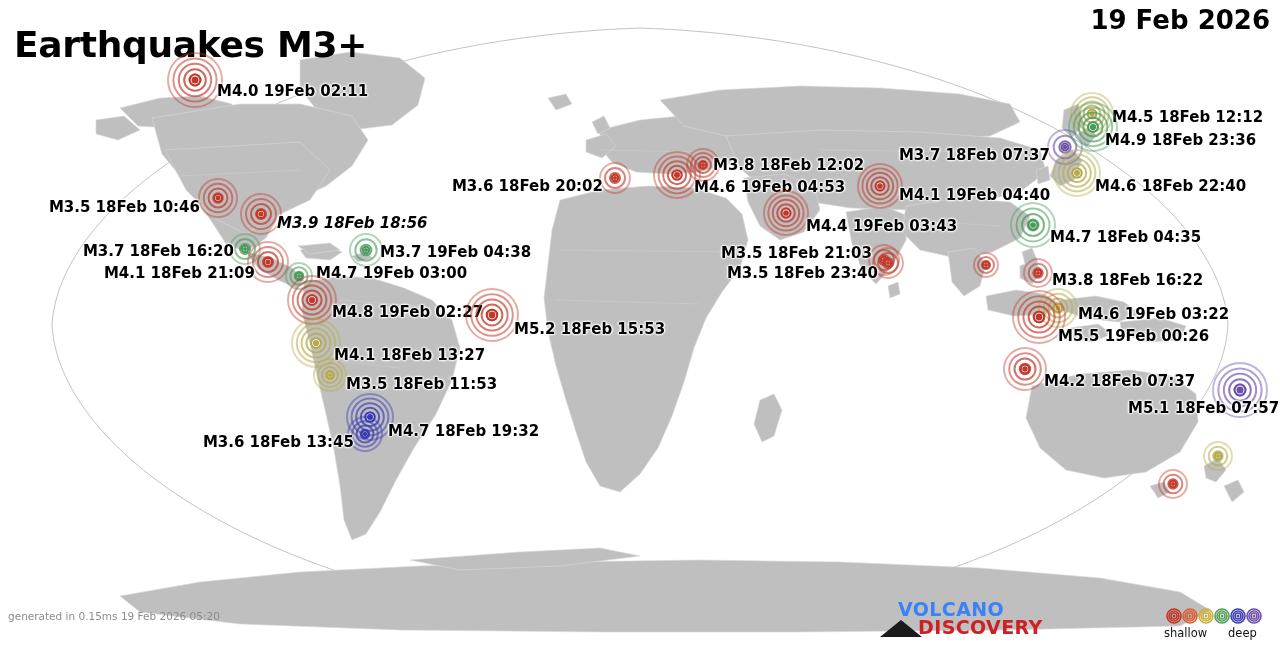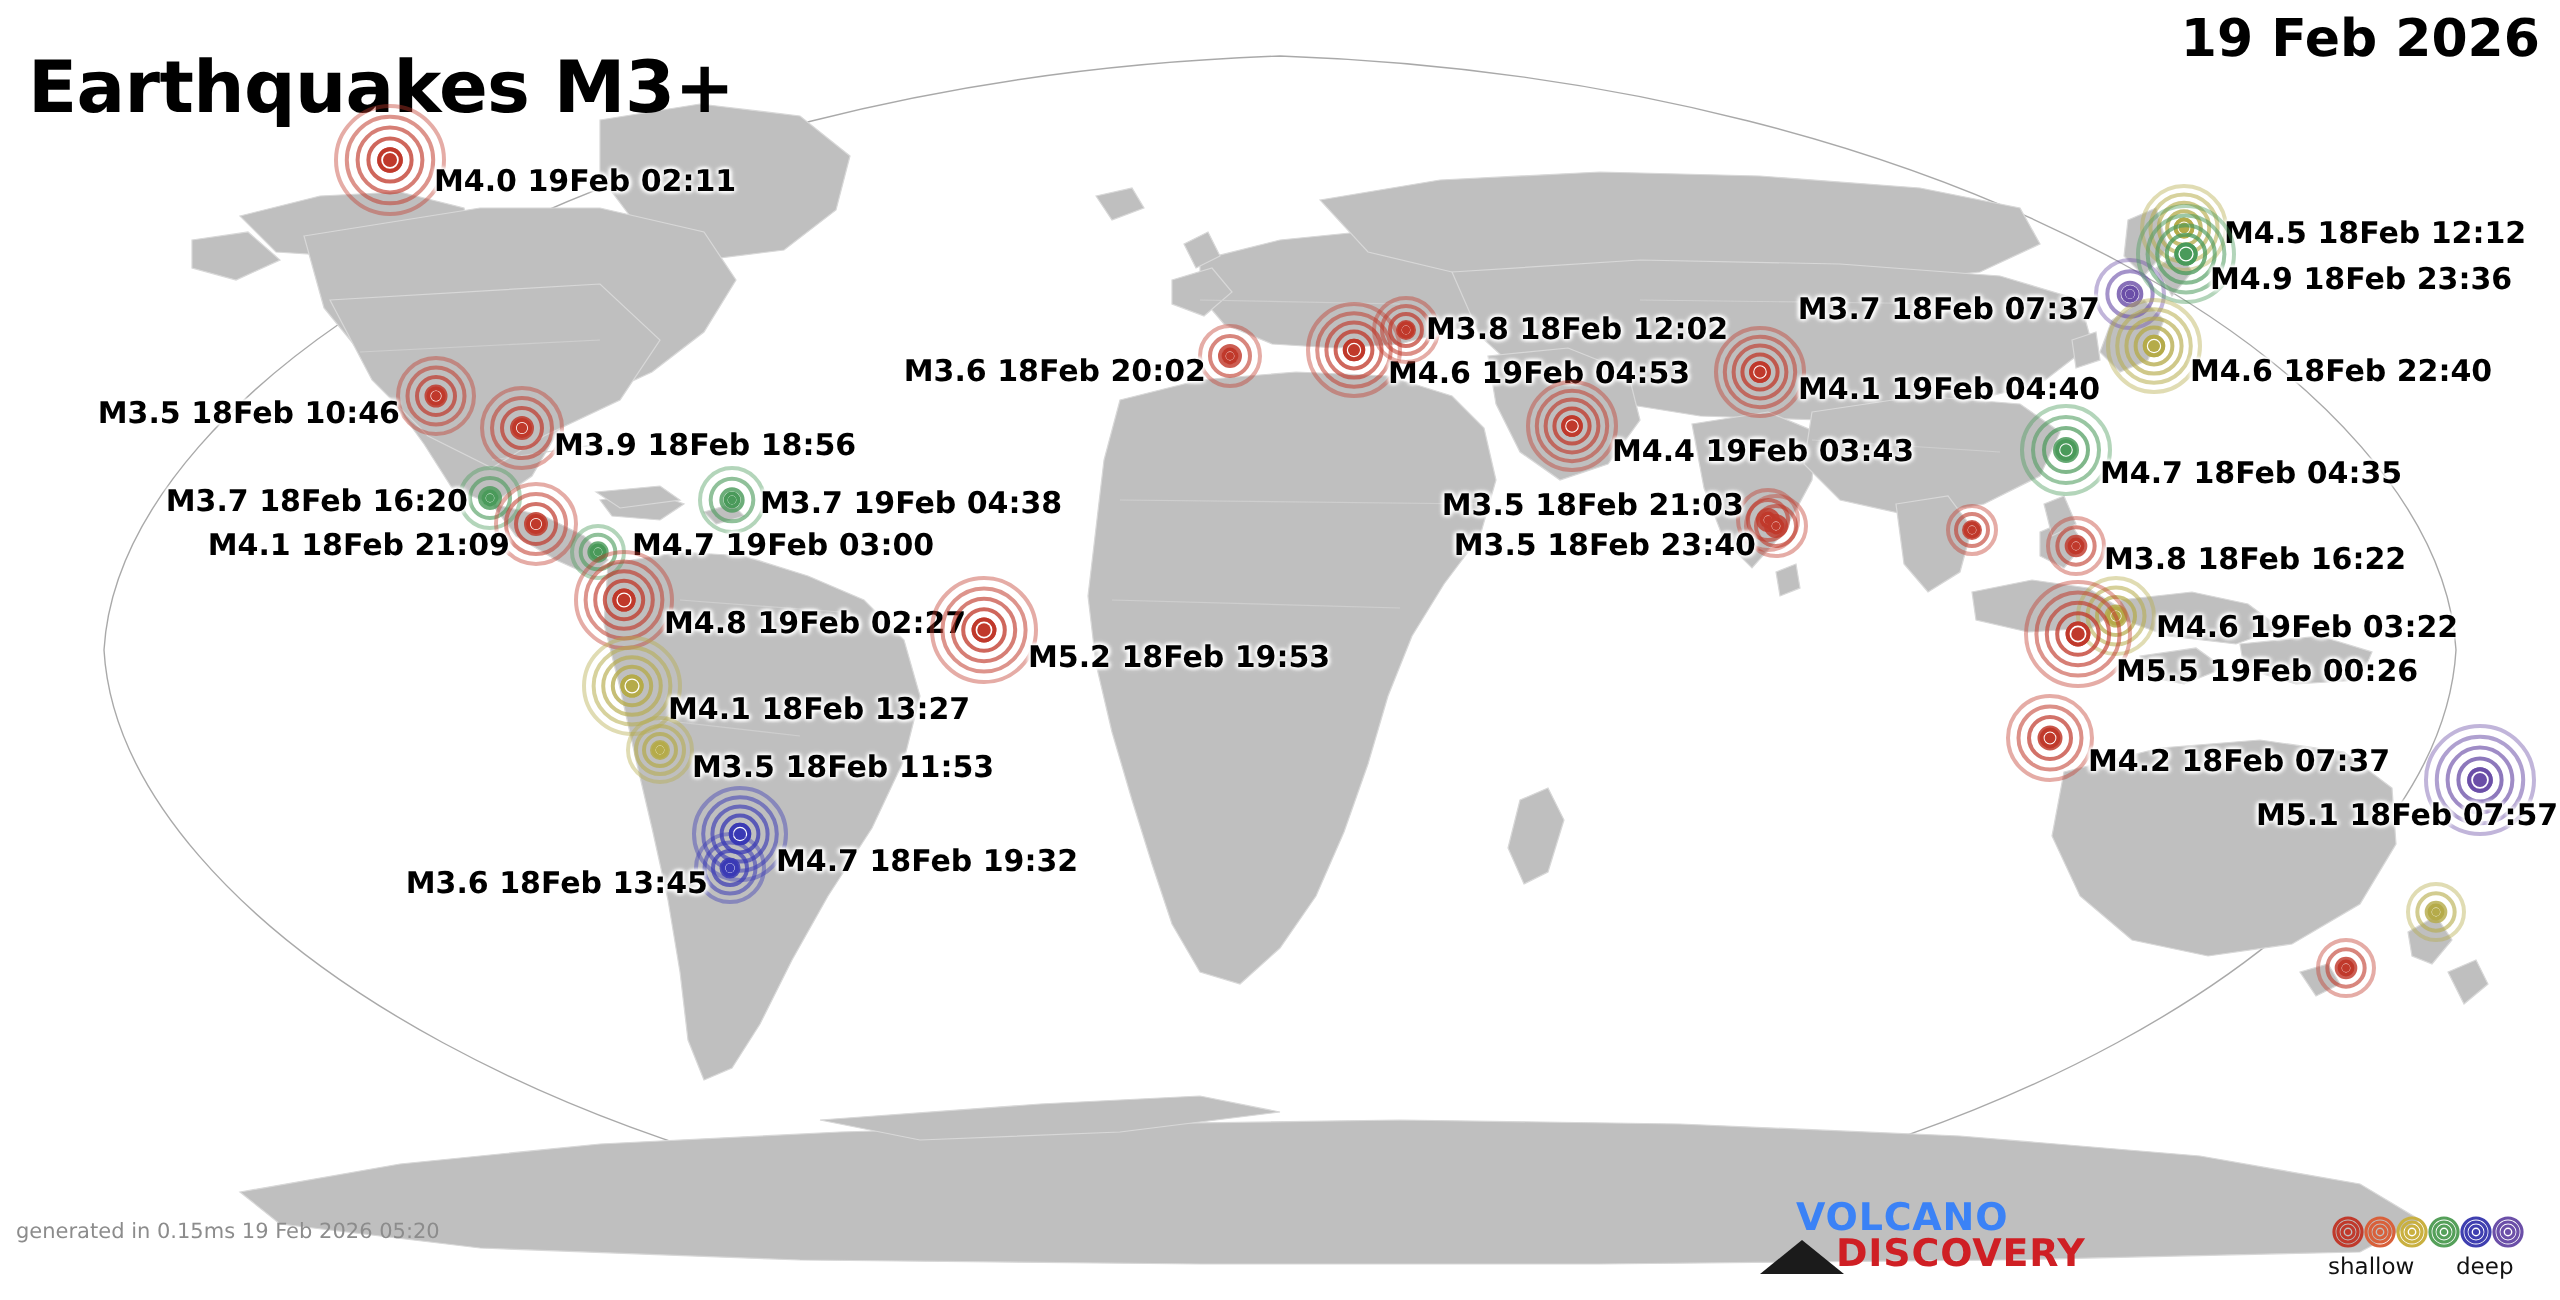--- a/index.html
+++ b/index.html
@@ -199,21 +199,21 @@
         <svg width="44" height="44" viewBox="0 0 44 44">
           <circle cx="22" cy="22" r="20" fill="none" stroke="#c0392b" stroke-width="2" opacity="0.42"></circle>
           <circle cx="22" cy="22" r="15" fill="none" stroke="#c0392b" stroke-width="2" opacity="0.56"></circle>
           <circle cx="22" cy="22" r="10" fill="none" stroke="#c0392b" stroke-width="2" opacity="0.71"></circle>
           <circle cx="22" cy="22" r="5" fill="none" stroke="#c0392b" stroke-width="2" opacity="0.85"></circle>
           <circle cx="22" cy="22" r="4" fill="#ffffff"></circle>
           <circle cx="22" cy="22" r="2.6" fill="#c0392b"></circle>
           <circle cx="22" cy="22" r="4" fill="none" stroke="#c0392b" stroke-width="2"></circle>
         </svg>
       </div>
-      <div class="qlabel l" style="left: 277px; top: 223px;">M3.9 18Feb 18:56</div>
+      <div class="qlabel l" style="left: 277px; top: 223px; font-style: italic;">M3.9 18Feb 18:56</div>
       <div class="quake" style="left: 245px; top: 249px; width: 34px; height: 34px;">
         <svg width="34" height="34" viewBox="0 0 34 34">
           <circle cx="17" cy="17" r="15" fill="none" stroke="#4a9a5a" stroke-width="2" opacity="0.42"></circle>
           <circle cx="17" cy="17" r="10" fill="none" stroke="#4a9a5a" stroke-width="2" opacity="0.61"></circle>
           <circle cx="17" cy="17" r="5" fill="none" stroke="#4a9a5a" stroke-width="2" opacity="0.81"></circle>
           <circle cx="17" cy="17" r="3.2" fill="#ffffff"></circle>
           <circle cx="17" cy="17" r="2" fill="#4a9a5a"></circle>
           <circle cx="17" cy="17" r="3.2" fill="none" stroke="#4a9a5a" stroke-width="2"></circle>
         </svg>
       </div>
@@ -320,21 +320,21 @@
           <circle cx="28" cy="28" r="26" fill="none" stroke="#c0392b" stroke-width="2" opacity="0.42"></circle>
           <circle cx="28" cy="28" r="20.8" fill="none" stroke="#c0392b" stroke-width="2" opacity="0.54"></circle>
           <circle cx="28" cy="28" r="15.6" fill="none" stroke="#c0392b" stroke-width="2" opacity="0.65"></circle>
           <circle cx="28" cy="28" r="10.4" fill="none" stroke="#c0392b" stroke-width="2" opacity="0.77"></circle>
           <circle cx="28" cy="28" r="5.2" fill="none" stroke="#c0392b" stroke-width="2" opacity="0.88"></circle>
           <circle cx="28" cy="28" r="5.2" fill="#ffffff"></circle>
           <circle cx="28" cy="28" r="3.38" fill="#c0392b"></circle>
           <circle cx="28" cy="28" r="5.2" fill="none" stroke="#c0392b" stroke-width="2"></circle>
         </svg>
       </div>
-      <div class="qlabel l" style="left: 514px; top: 329px;">M5.2 18Feb 19:53</div>
+      <div class="qlabel l" style="left: 514px; top: 329px;">M5.2 18Feb 15:53</div>
       <div class="quake" style="left: 615px; top: 178px; width: 34px; height: 34px;">
         <svg width="34" height="34" viewBox="0 0 34 34">
           <circle cx="17" cy="17" r="15" fill="none" stroke="#c0392b" stroke-width="2" opacity="0.42"></circle>
           <circle cx="17" cy="17" r="10" fill="none" stroke="#c0392b" stroke-width="2" opacity="0.61"></circle>
           <circle cx="17" cy="17" r="5" fill="none" stroke="#c0392b" stroke-width="2" opacity="0.81"></circle>
           <circle cx="17" cy="17" r="3.2" fill="#ffffff"></circle>
           <circle cx="17" cy="17" r="2" fill="#c0392b"></circle>
           <circle cx="17" cy="17" r="3.2" fill="none" stroke="#c0392b" stroke-width="2"></circle>
         </svg>
       </div>

